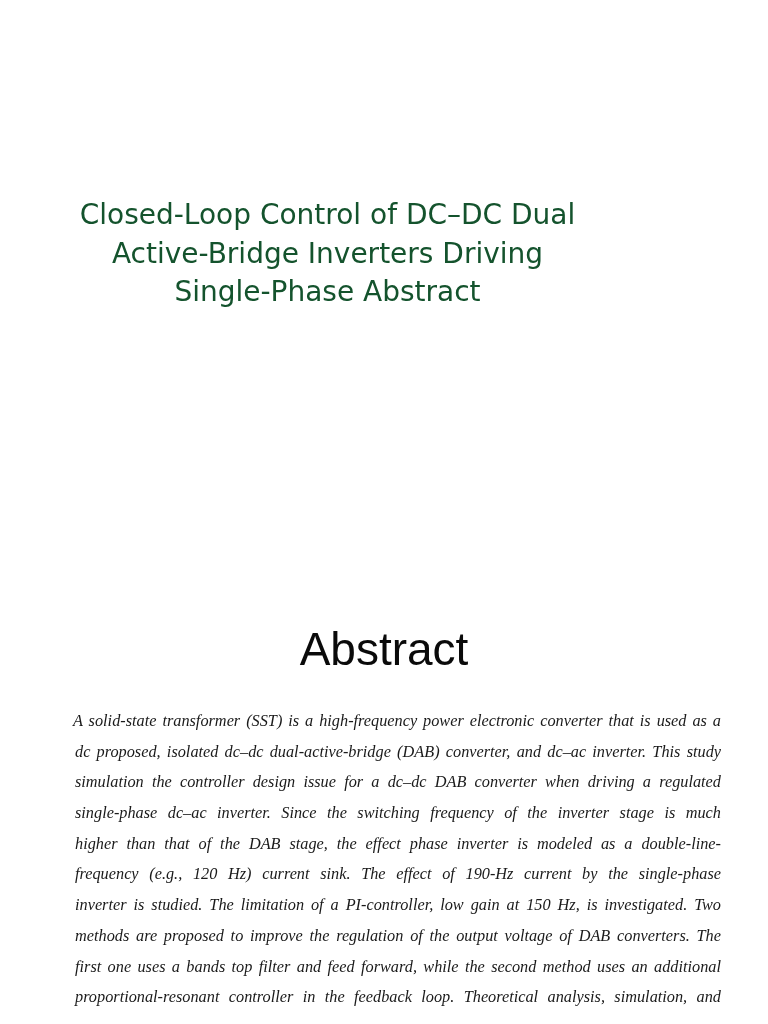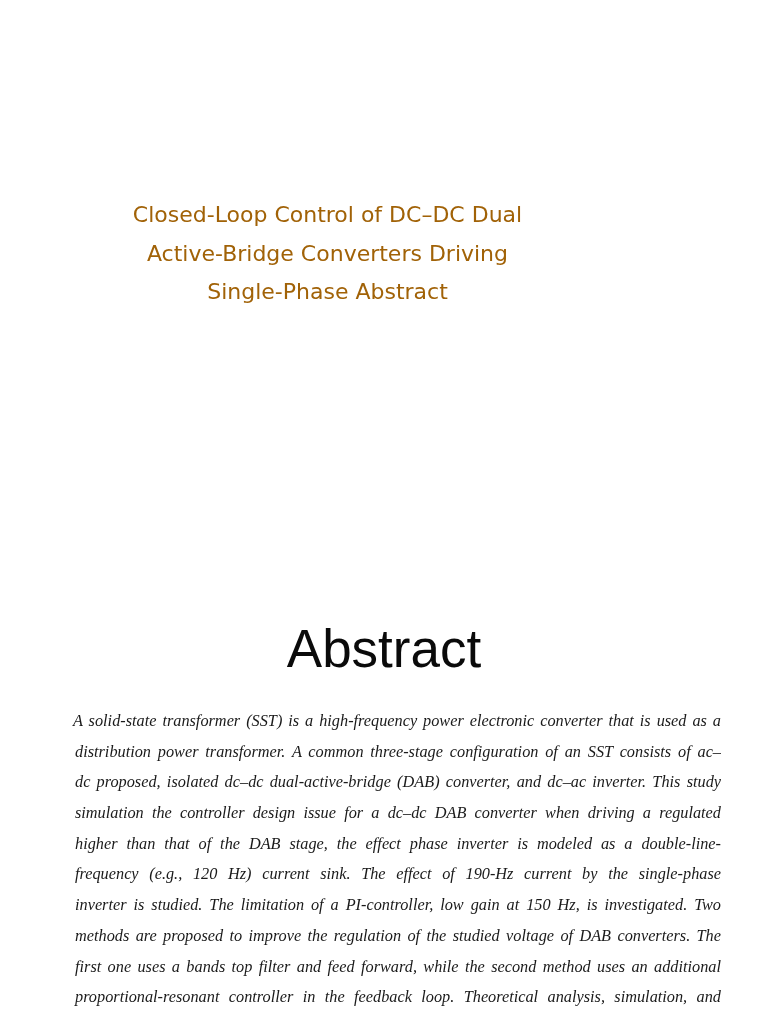--- a/index.html
+++ b/index.html
@@ -25,38 +25,38 @@
     }
     .doc-title {
       position: absolute;
       left: 0;
       top: 196px;
       width: 655px;
       margin: 0;
       text-align: center;
       font-family: "DejaVu Sans", sans-serif;
       font-weight: normal;
-      font-size: 22px;
+      font-size: 28px;
       line-height: 38.5px;
-      color: #a16207;
+      color: #14532d;
     }
     .doc-title .title-line {
       display: block;
       white-space: nowrap;
     }
     .abstract-heading {
       position: absolute;
       left: 0;
       top: 619px;
       width: 768px;
       margin: 0;
       text-align: center;
       font-family: "Liberation Sans", sans-serif;
       font-weight: normal;
-      font-size: 53px;
+      font-size: 46px;
       line-height: 60px;
       color: #0a0a0a;
     }
     .abstract-body {
       position: absolute;
       left: 75px;
       top: 706px;
       width: 646px;
       margin: 0;
       font-family: "Liberation Serif", serif;
@@ -77,32 +77,32 @@
       margin-left: -2px;
     }
   </style>
 </head>
 <body>
 
 <div class="page">
 
   <h1 class="doc-title">
     <span class="title-line">Closed-Loop Control of DC–DC Dual</span>
-    <span class="title-line">Active-Bridge Converters Driving</span>
+    <span class="title-line">Active-Bridge Inverters Driving</span>
     <span class="title-line">Single-Phase Abstract</span>
   </h1>
 
   <h2 class="abstract-heading">Abstract</h2>
 
   <div class="abstract-body">
     <span class="body-line first">A solid-state transformer (SST) is a high-frequency power electronic converter that is used as a</span>
-    <span class="body-line">distribution power transformer. A common three-stage configuration of an SST consists of ac–</span>
     <span class="body-line">dc proposed, isolated dc–dc dual-active-bridge (DAB) converter, and dc–ac inverter. This study</span>
     <span class="body-line">simulation the controller design issue for a dc–dc DAB converter when driving a regulated</span>
+    <span class="body-line">single-phase dc–ac inverter. Since the switching frequency of the  inverter stage is much</span>
     <span class="body-line">higher than that of the DAB stage, the effect phase inverter is modeled as a double-line-</span>
     <span class="body-line">frequency (e.g., 120 Hz) current sink. The effect of 190-Hz current by the single-phase</span>
     <span class="body-line">inverter is studied. The limitation of a PI-controller, low gain at 150 Hz, is investigated. Two</span>
-    <span class="body-line">methods are proposed to improve the regulation of the studied voltage of DAB converters. The</span>
+    <span class="body-line">methods are proposed to improve the regulation of the output voltage of DAB converters. The</span>
     <span class="body-line">first one uses a bands top filter and feed forward, while the second method uses an additional</span>
     <span class="body-line">proportional-resonant controller in the feedback loop. Theoretical analysis, simulation, and</span>
   </div>
 
 </div>
 
 </body></html>

